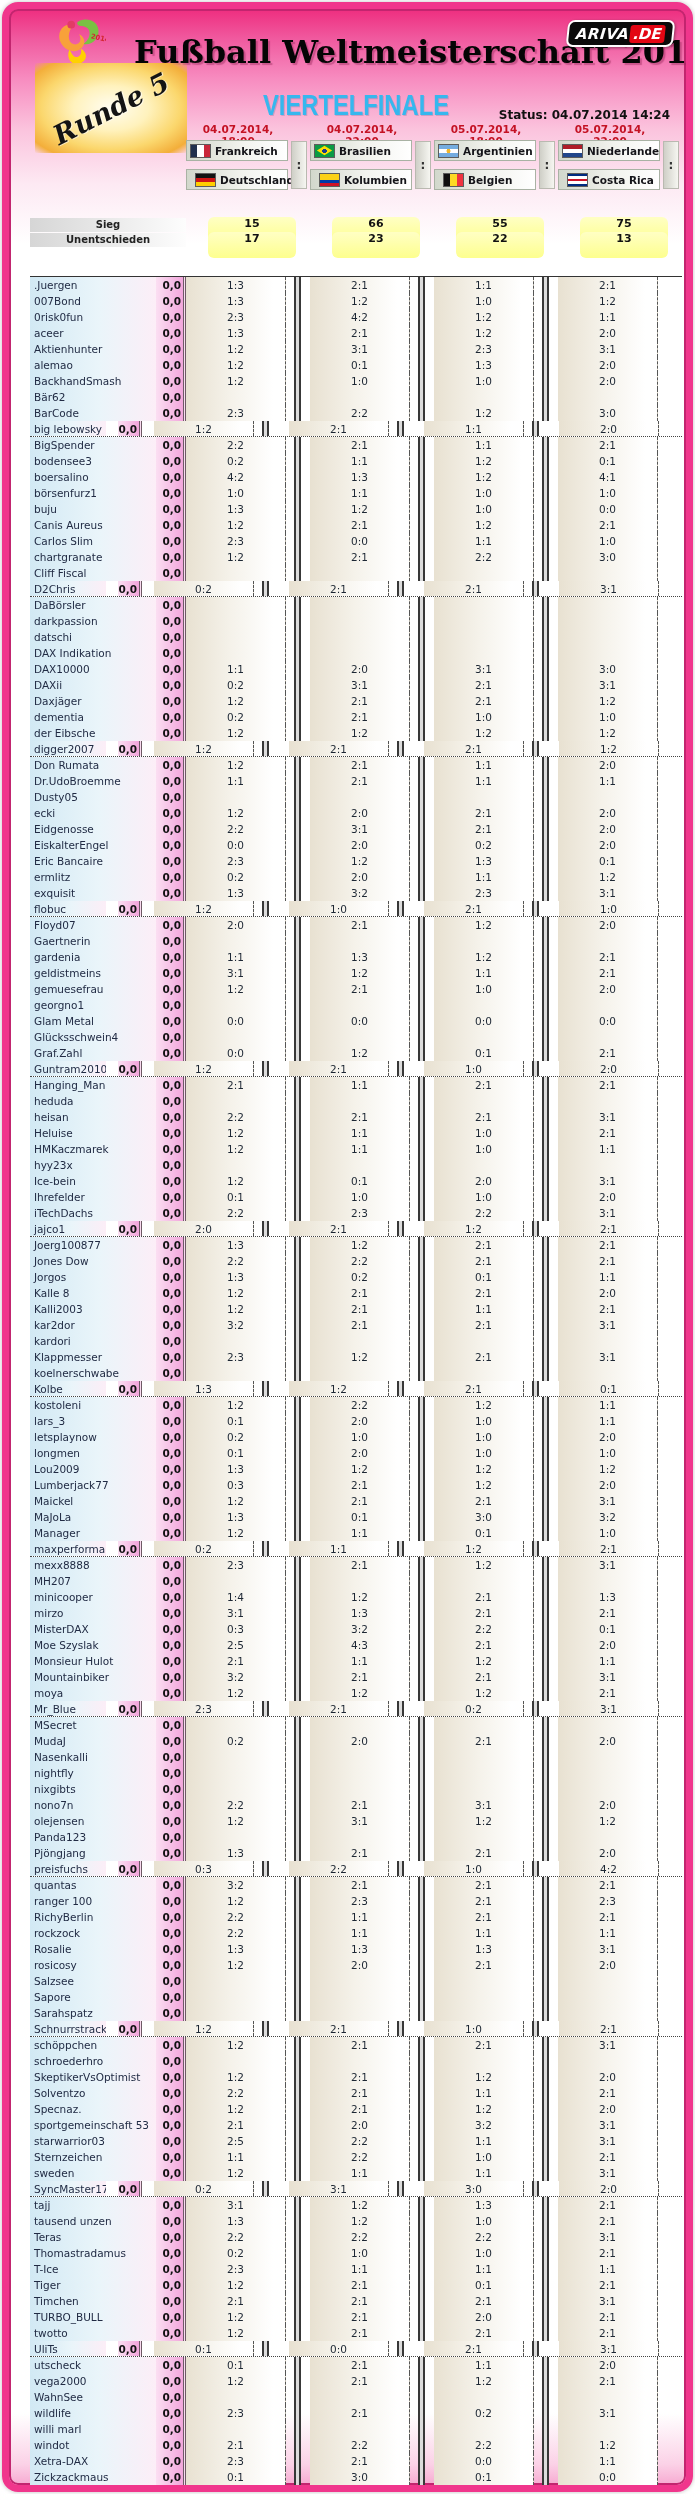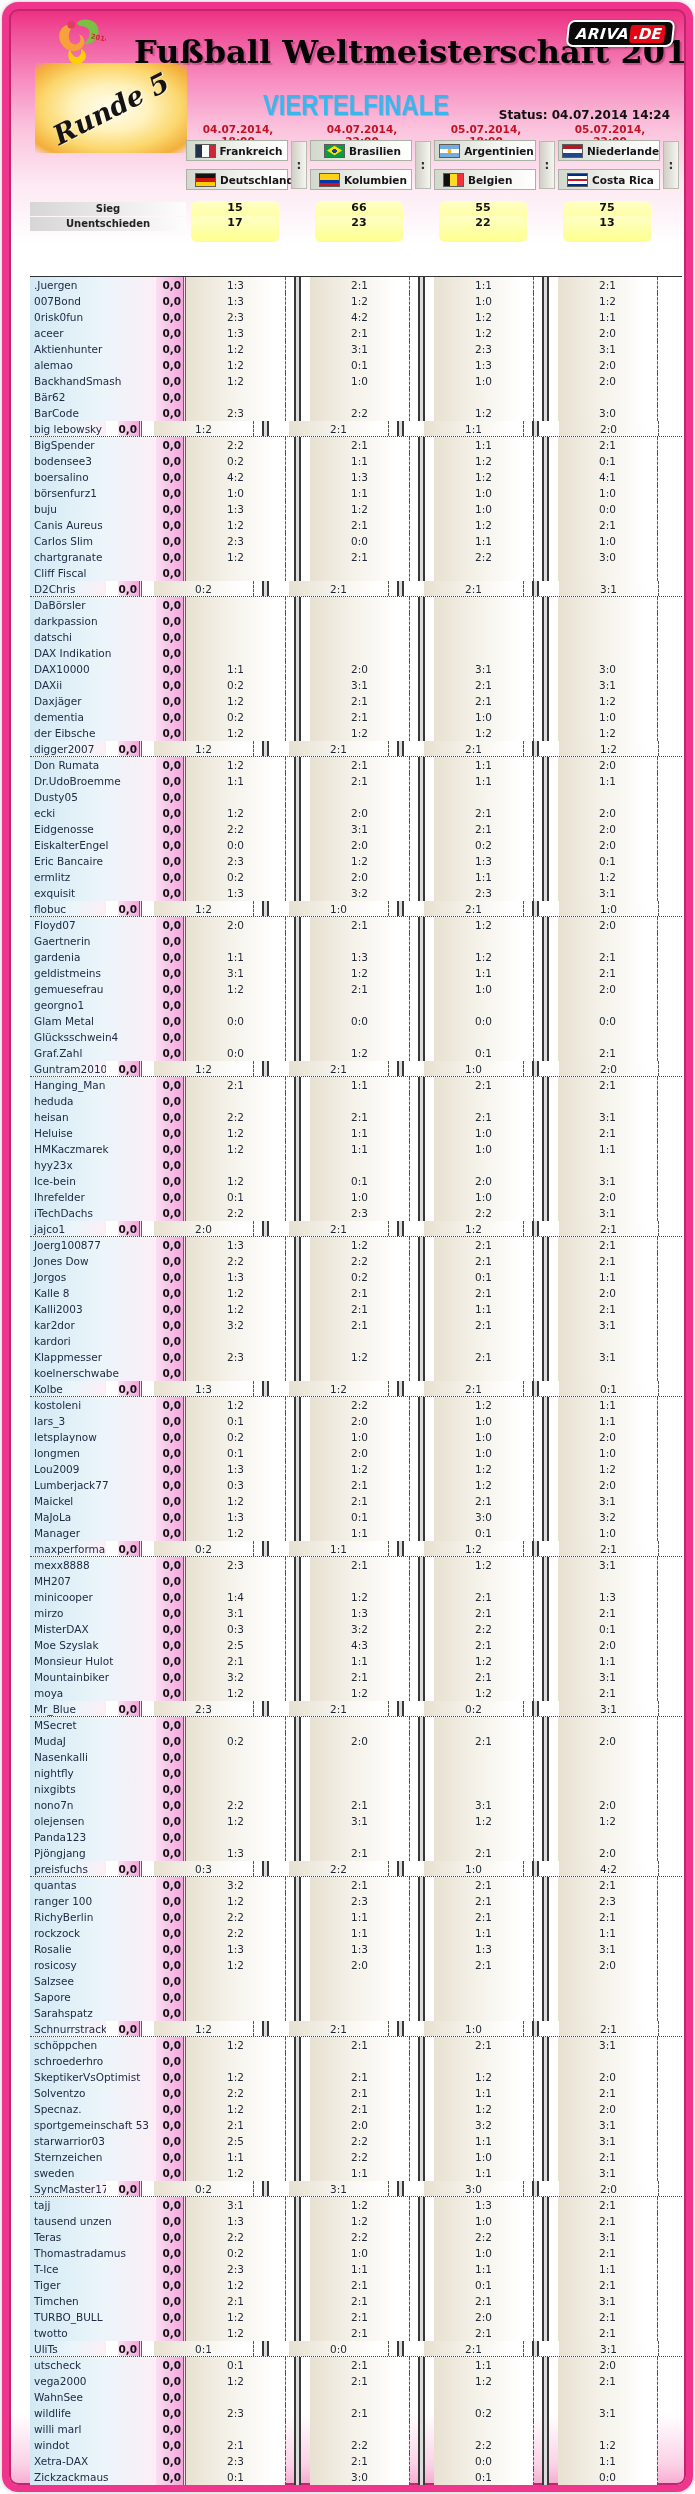--- a/index.html
+++ b/index.html
@@ -29,47 +29,47 @@
     font-family:"Liberation Sans",sans-serif;font-weight:bold;font-size:25px;color:#36b7ee;
     transform:scale(.95,1.15);transform-origin:center;letter-spacing:0px;text-shadow:1px 1px 0 rgba(0,60,110,.18);}
   .status{position:absolute;top:99px;right:16px;font-size:12px;font-weight:bold;color:#111;}
   
   .match-header{position:absolute;left:177px;top:114px;width:496px;display:flex;}
   .match-col{position:relative;width:124px;height:70px;}
   .m-date{width:104px;text-align:center;font-size:10.5px;font-weight:bold;color:#c41224;}
   .team-box{position:absolute;left:0;width:102px;height:21px;display:flex;align-items:center;gap:4px;
     padding-left:3px;box-sizing:border-box;border:1px solid #a9b2a4;
     background:linear-gradient(90deg,#d2d8cc 0%,#f2f3ee 55%,#ffffff 100%);}
-  .team-box.home{top:17px;justify-content:center;} .team-box.away{top:46px;padding-left:8px;}
+  .team-box.home{top:17px;} .team-box.away{top:46px;padding-left:8px;}
   .team-box .t-name{font-size:10.5px;font-weight:bold;color:#15151a;white-space:nowrap;}
   .colon-box{position:absolute;left:105px;top:18px;width:16px;height:48px;border:1px solid #b9b9b0;
     background:linear-gradient(90deg,#cfcfc7,#f6f6f1);display:flex;align-items:center;justify-content:center;
     font-weight:bold;font-size:12px;color:#333;box-sizing:border-box;}
   
   .flag{position:relative;width:19px;height:12px;border:1px solid #5c5c5c;flex-shrink:0;overflow:hidden;box-sizing:content-box;}
   .flag-france{background:linear-gradient(90deg,#21304d 0 33%,#fff 33% 66%,#c9273a 66%);}
   .flag-germany{background:linear-gradient(180deg,#121212 0 33%,#cf1515 33% 66%,#ffce00 66%);}
   .flag-brazil{background:#0a9b44;}
   .flag-brazil .diamond{position:absolute;inset:0;
     background:radial-gradient(circle at 50% 50%,#1b3e8c 0 2.4px,#ffdf00 2.5px);
     clip-path:polygon(50% 10%,90% 50%,50% 90%,10% 50%);}
   .flag-colombia{background:linear-gradient(180deg,#fcd116 0 50%,#0038a8 50% 75%,#ce1126 75%);}
   .flag-argentina{background:
     radial-gradient(circle at 50% 50%,#f0b52a 0 2px,rgba(0,0,0,0) 2.1px),
     linear-gradient(180deg,#74acdf 0 33%,#fff 33% 66%,#74acdf 66%);}
   .flag-belgium{background:linear-gradient(90deg,#101010 0 33%,#fdda24 33% 66%,#ef3340 66%);}
   .flag-netherlands{background:linear-gradient(180deg,#ae1c28 0 34%,#fff 34% 67%,#21468b 67%);}
   .flag-costarica{background:linear-gradient(180deg,#002b7f 0 18%,#fff 18% 38%,#ce1126 38% 62%,#fff 62% 82%,#002b7f 82%);}
   
-  .stats{position:absolute;left:21px;top:192px;width:652px;}
+  .stats{position:absolute;left:21px;top:208px;width:652px;}
   .stats-row{display:flex;height:15px;align-items:center;}
   .stats-label{width:156px;height:14px;line-height:14px;text-align:center;font-size:10px;font-weight:bold;color:#222;
     background:linear-gradient(90deg,#d6d6d6,#fdfdfd);}
   .stats-cell{width:124px;height:15px;}
-  .stats-val{width:88px;height:26px;margin-left:5px;line-height:14px;text-align:center;
+  .stats-val{width:88px;height:26px;margin-left:22px;line-height:14px;text-align:center;
     font-size:11px;font-weight:bold;color:#111;border-radius:6px;
     background:linear-gradient(180deg,#ffffc4,#fdff8e);}
   
   .players{position:absolute;left:21px;top:243px;width:652px;border-top:1px solid #333;border-bottom:1px solid #333;margin-top:24px;}
   .p-row{display:flex;height:16px;line-height:16px;box-sizing:border-box;}
   .p-row.sep10{border-bottom:1px dotted #444;gap:12px;}
   .p-name{width:126px;padding-left:4px;box-sizing:border-box;font-size:10.5px;color:#212b44;white-space:nowrap;overflow:hidden;
     background:linear-gradient(90deg,#d2e9f4 0%,#eaf5fa 55%,#fceef7 100%);}
   .p-points{width:30px;box-sizing:border-box;border-right:3px double #6e5a66;text-align:right;padding-right:2px;
     font-size:10.5px;font-weight:bold;color:#111;

